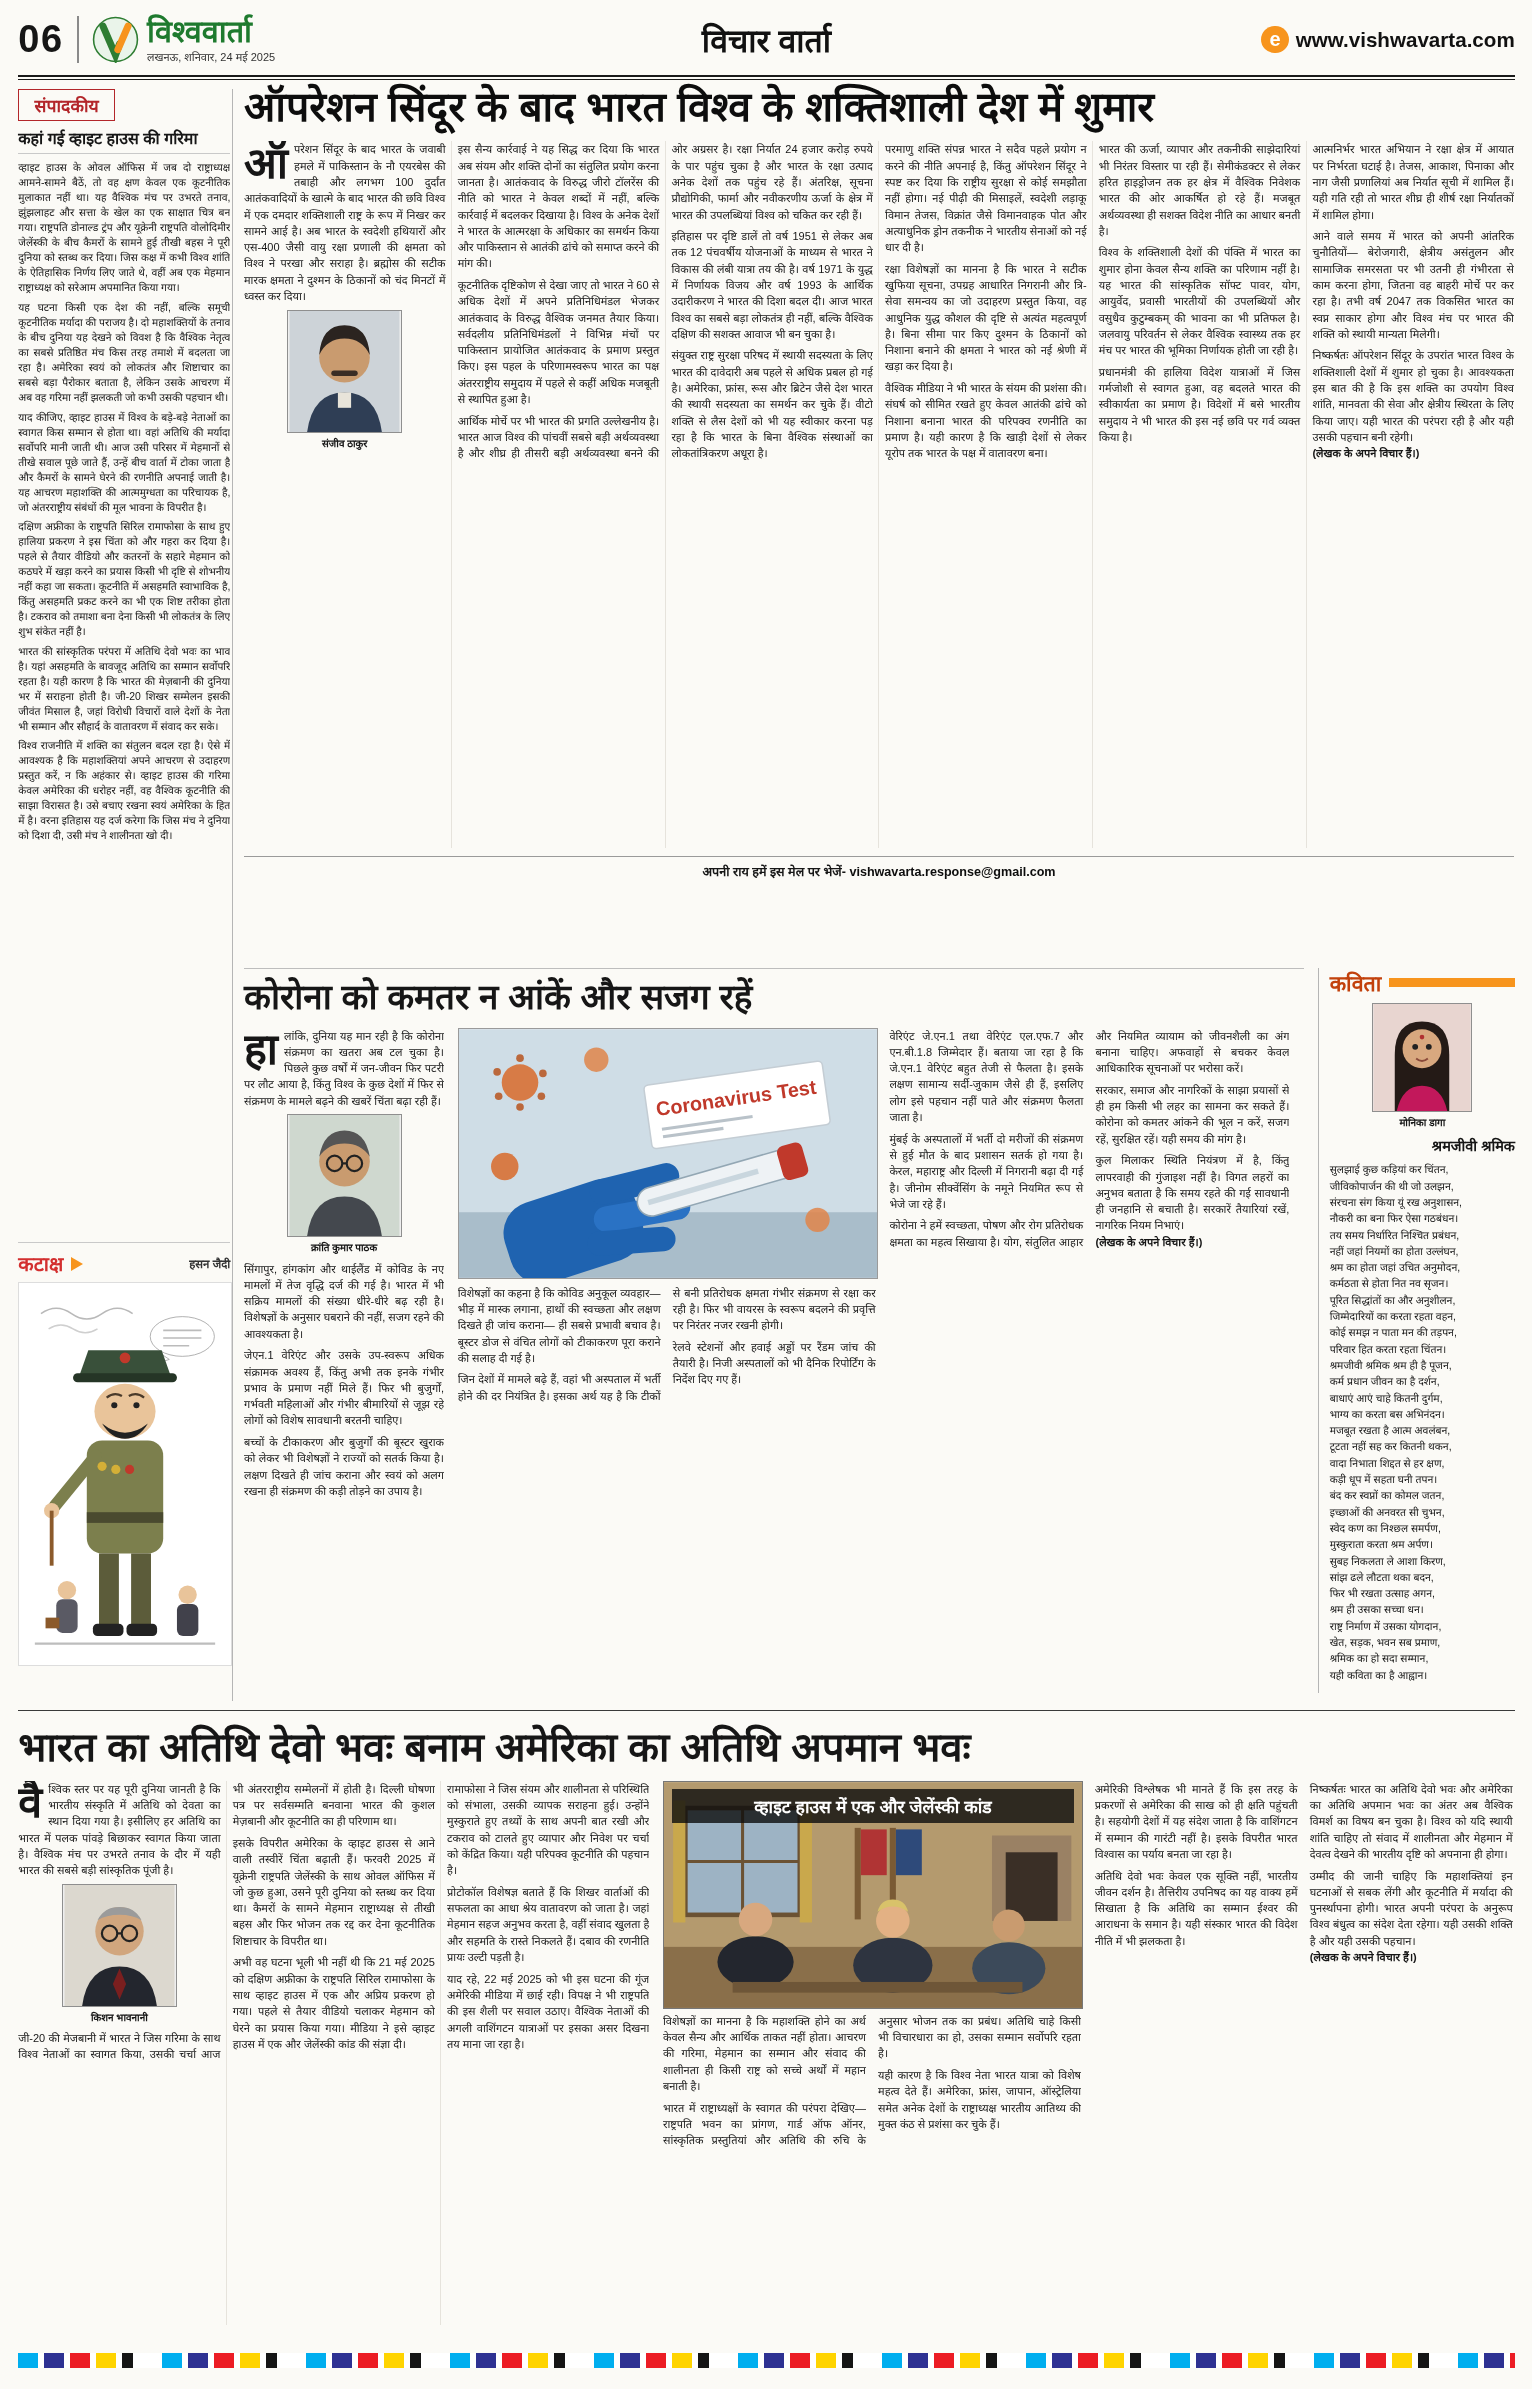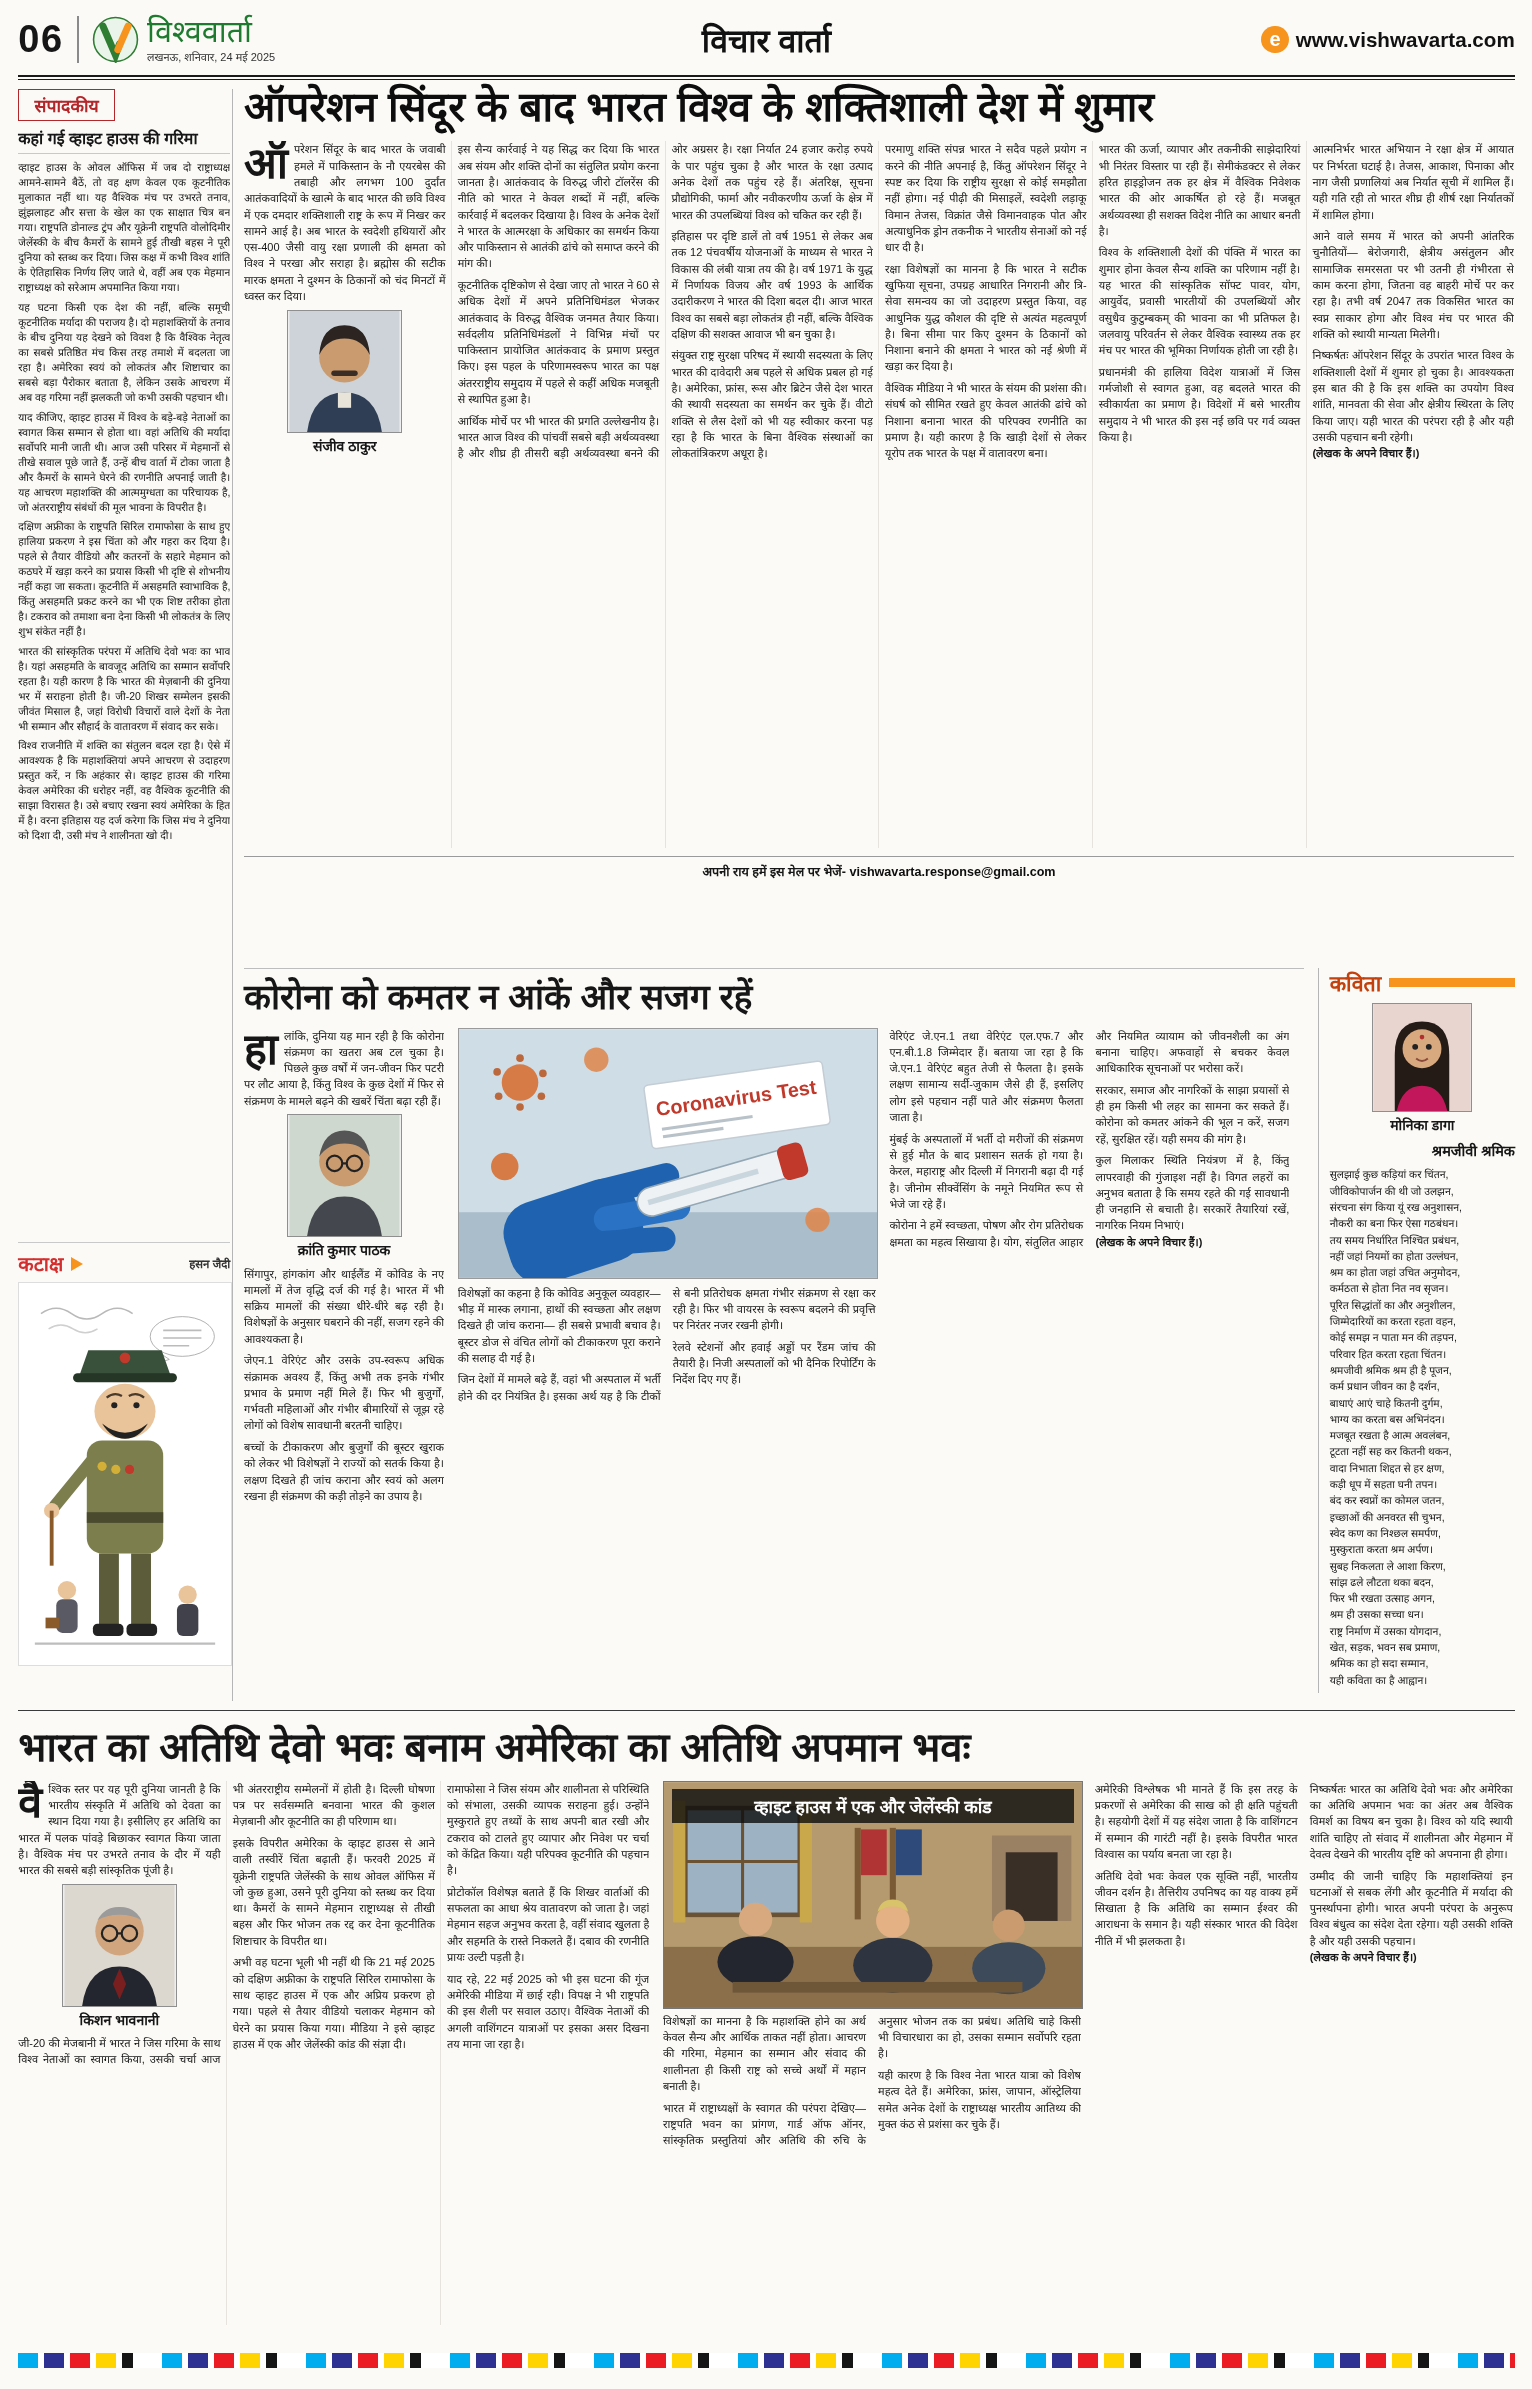--- a/index.html
+++ b/index.html
@@ -5,21 +5,21 @@
   html,body{margin:0;padding:0;}
   body{width:1533px;height:2389px;background:#efede8;font-family:"Liberation Sans","DejaVu Sans",sans-serif;color:#161616;position:relative;overflow:hidden;}
   .page{position:absolute;inset:0;background:#fbfaf6;}
 
   
   .hdr{position:absolute;top:7.6px;left:18.3px;right:18.3px;height:64px;display:flex;align-items:center;}
   .pageno{font-size:38px;font-weight:800;letter-spacing:1.5px;}
   .vbar{width:1.5px;height:47px;background:#8a8a8a;margin:0 13.7px;}
   .brand{display:flex;align-items:center;gap:7.6px;}
   .brand svg{width:47px;height:47px;}
-  .masthead{font-size:30.5px;font-weight:400;color:#1e7a2e;line-height:1.05;}
+  .masthead{font-size:30.5px;font-weight:700;color:#1e7a2e;line-height:1.05;}
   .dateline{font-size:11px;color:#333;margin-top:2.3px;}
   .hdr-center{position:absolute;left:0;right:0;text-align:center;font-size:32px;font-weight:800;color:#111;pointer-events:none;}
   .hdr-right{margin-left:auto;display:flex;align-items:center;gap:6.9px;font-size:20.6px;font-weight:800;color:#111;z-index:2;}
   .elogo{width:27.5px;height:27.5px;border-radius:50%;background:#f7941d;color:#fff;font-weight:800;font-size:20px;display:flex;align-items:center;justify-content:center;}
   .rule-a{position:absolute;top:75px;left:18.3px;right:18.3px;border-top:2.3px solid #1a1a1a;}
   .rule-b{position:absolute;top:79px;left:18.3px;right:18.3px;border-top:0.8px solid #1a1a1a;}
 
   
   .left-col{position:absolute;top:89px;left:18.3px;width:215px;height:1612px;border-right:0.8px solid #b5b5b5;padding-right:2px;box-sizing:border-box;}
   .ed-label{display:inline-block;border:1.5px solid #b3262a;color:#b3262a;font-weight:800;font-size:17.6px;padding:3.1px 15.3px;margin-bottom:7.6px;}
@@ -33,21 +33,21 @@
   .cartoon-box svg{width:100%;height:382px;display:block;background:#fff;border:0.8px solid #ddd;}
 
   
   .main-art{position:absolute;top:82px;left:244px;width:1270px;height:878px;}
   .mheadline{font-size:41px;font-weight:800;line-height:1.15;color:#0d0d0d;margin:1.5px 0 10.7px;}
   .mbody{height:707px;column-count:6;column-gap:12.2px;column-rule:0.8px solid #e6e3dc;overflow:hidden;}
   .mbody p,.colsflow p{font-size:11px;line-height:16.3px;text-align:justify;margin:0 0 5.3px;}
   .dropcap{float:left;font-size:43px;line-height:38px;font-weight:800;padding:2.3px 6.1px 0 0;}
   .photo{width:122px;margin:3.1px auto 6.1px;text-align:center;break-inside:avoid;}
   .photo svg{width:113px;height:121px;border:0.8px solid #8f8f8f;display:block;margin:0 auto;background:#eee;}
-  .photo .cap{font-weight:800;font-size:14px;margin-top:3.1px;}
+  .photo .cap{font-weight:800;font-size:10px;margin-top:3.1px;}
   .endnote{text-align:right;font-weight:800;}
   .feedback{margin-top:7.6px;border-top:0.8px solid #9a9a9a;padding-top:6.1px;text-align:center;font-size:12.6px;font-weight:800;}
   .feedback a{color:#0d0d0d;text-decoration:none;}
 
   
   .corona{position:absolute;top:968px;left:244px;width:1060px;height:725px;border-top:0.8px solid #bdbdbd;padding-top:7.6px;box-sizing:border-box;}
   .cheadline{font-size:35px;font-weight:800;line-height:1.15;margin:0 0 10.7px;}
   .cbody{display:flex;gap:13.7px;}
   .cc1{width:200px;height:646px;overflow:hidden;}
   .ccmid{width:418px;}

